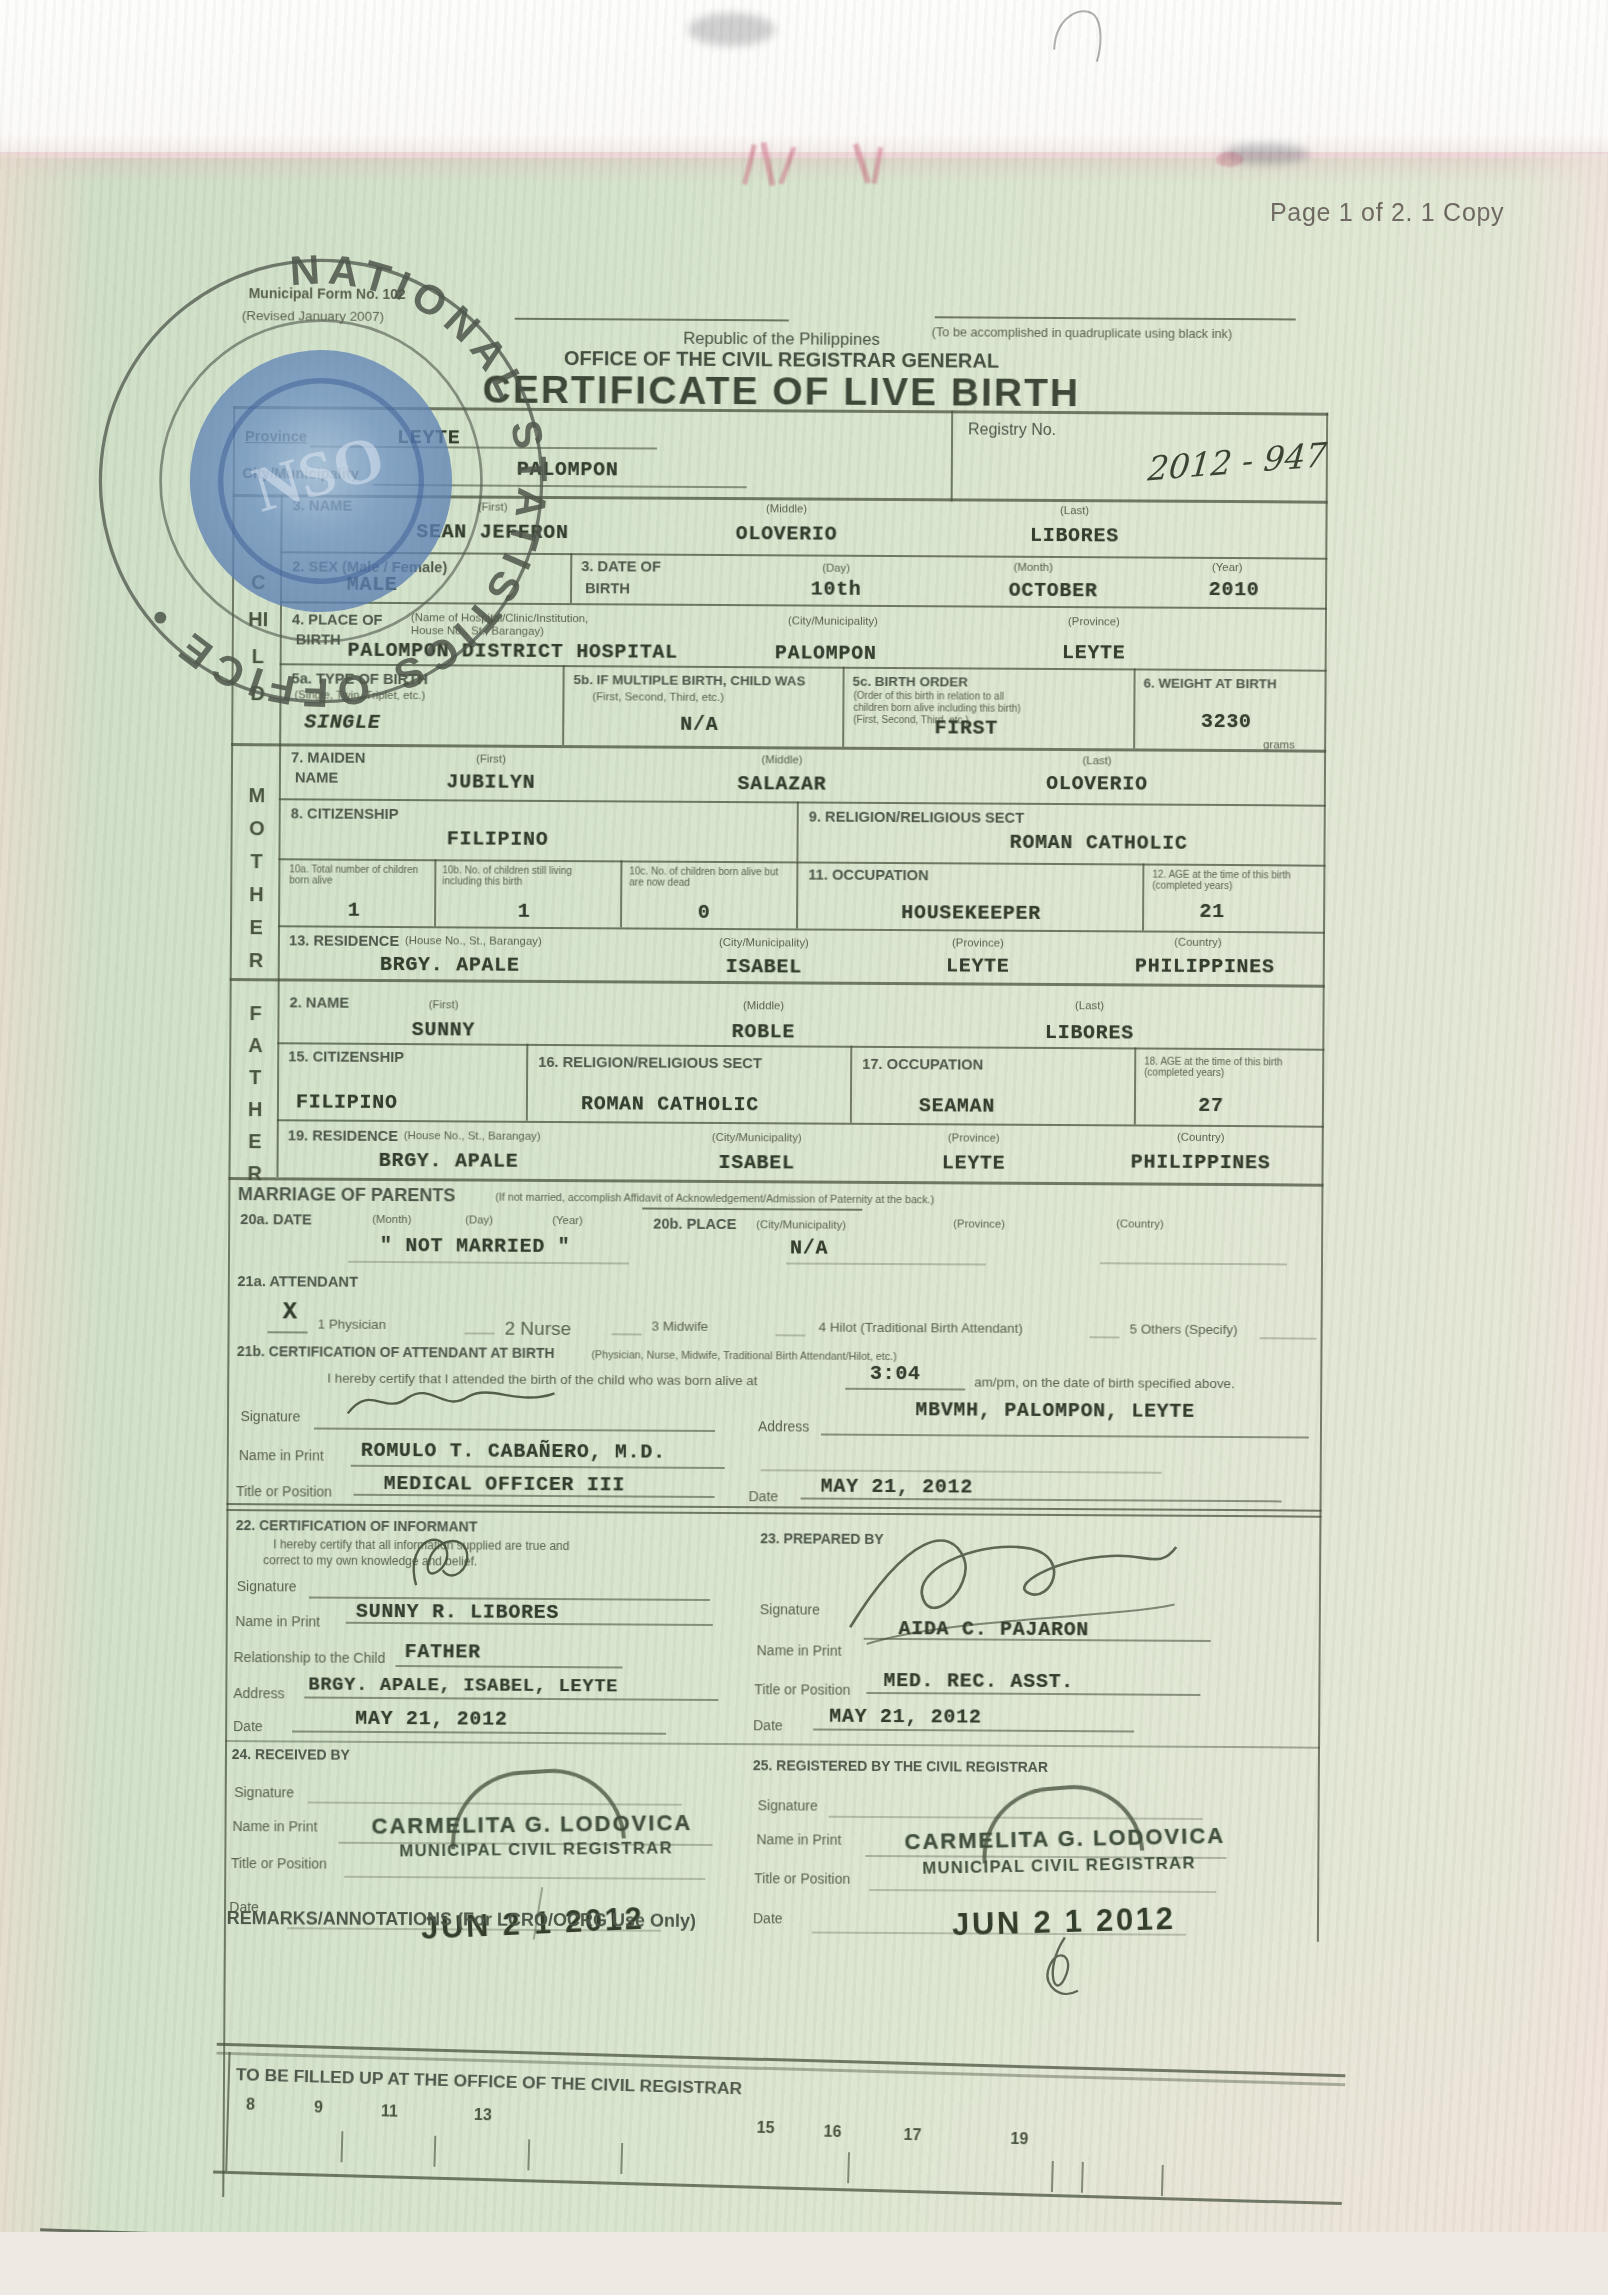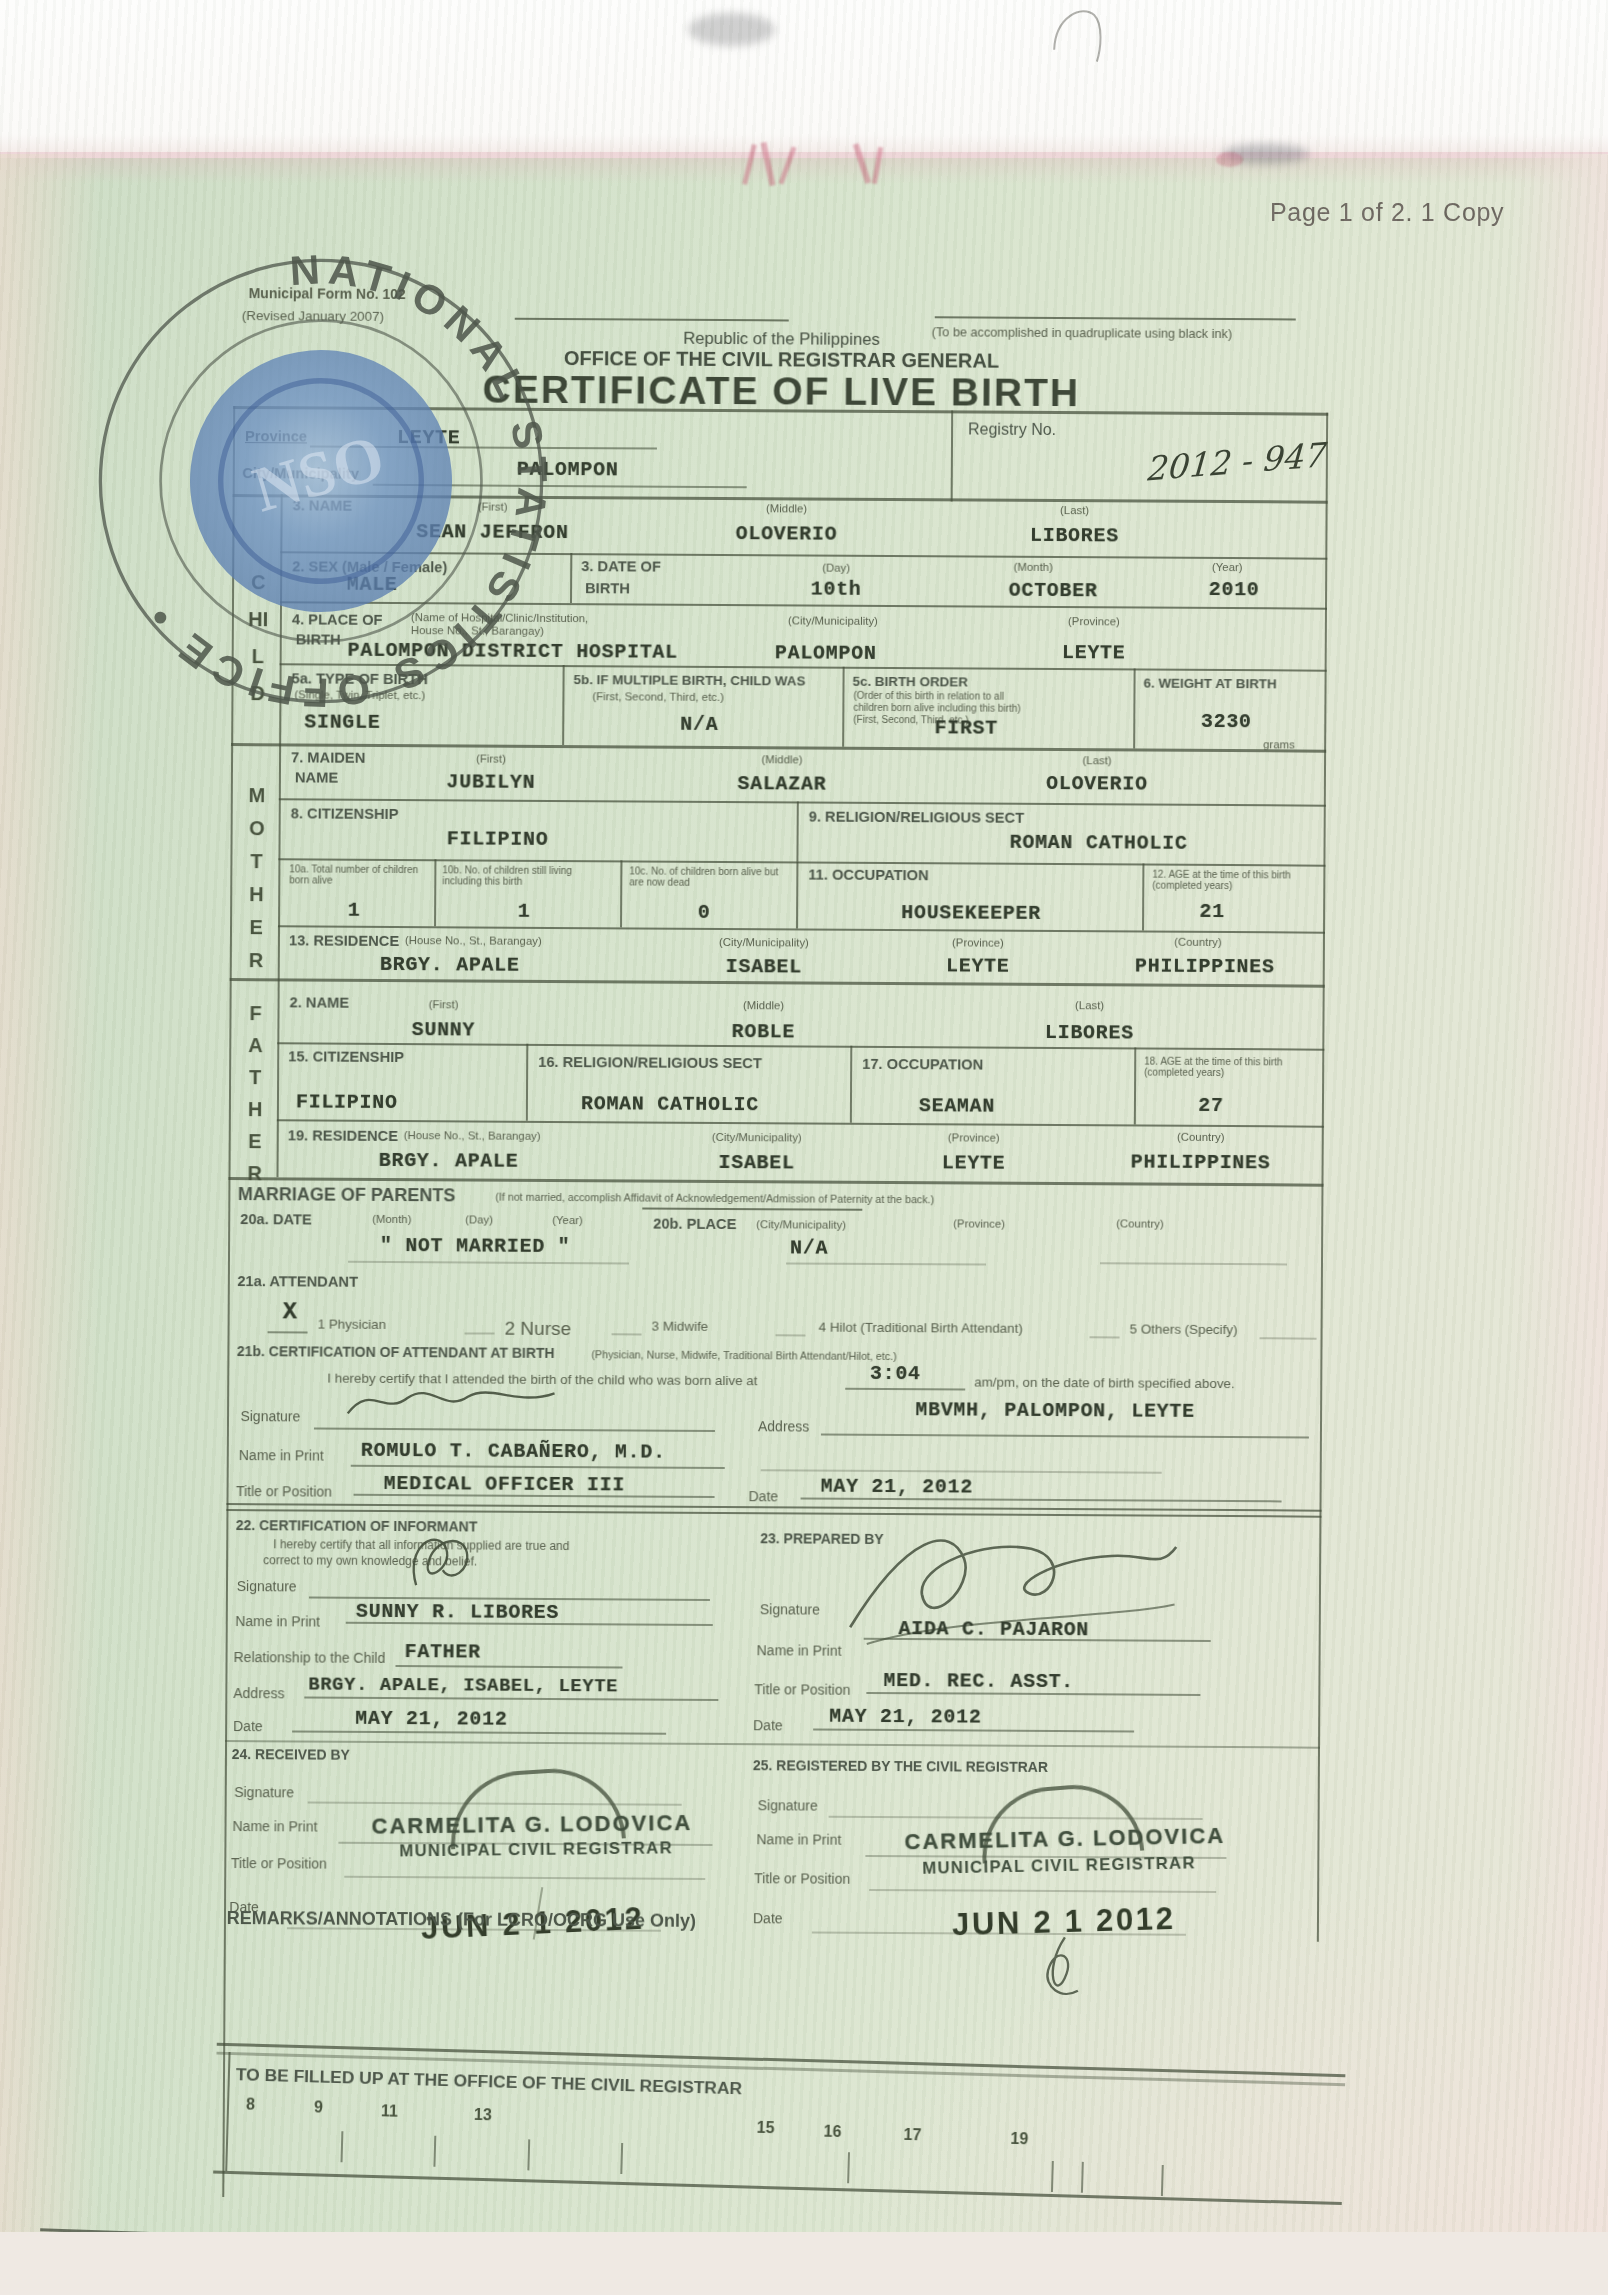--- a/index.html
+++ b/index.html
@@ -152,21 +152,21 @@
     <span class="sub c" style="left:862px;top:333px;">(Province)</span>
     <span class="val c" style="left:281px;top:361px;">PALOMPON DISTRICT HOSPITAL</span>
     <span class="val c" style="left:594px;top:361px;">PALOMPON</span>
     <span class="val c" style="left:862px;top:359px;">LEYTE</span>
 
     <div class="vline" style="left:331px;top:386px;height:80px;"></div>
     <div class="vline" style="left:611px;top:386px;height:80px;"></div>
     <div class="vline" style="left:902px;top:386px;height:80px;"></div>
     <span class="lbl" style="left:60px;top:393px;">5a. TYPE OF BIRTH</span>
     <span class="sub" style="left:63px;top:411px;">(Single, Twin, Triplet, etc.)</span>
-    <span class="val" style="left:73px;top:433px;">SINGLE</span>
+    <span class="val" style="left:73px;top:433px;font-style:italic;">SINGLE</span>
     <span class="lbl" style="left:342px;top:393px;font-size:13.4px;">5b. IF MULTIPLE BIRTH, CHILD WAS</span>
     <span class="sub" style="left:361px;top:411px;">(First, Second, Third, etc.)</span>
     <span class="val c" style="left:468px;top:433px;">N/A</span>
     <span class="lbl" style="left:621px;top:393px;font-size:13.4px;">5c. BIRTH ORDER</span>
     <span class="sub" style="left:622px;top:409px;font-size:10px;">(Order of this birth in relation to all</span>
     <span class="sub" style="left:622px;top:421px;font-size:10px;">children born alive including this birth)</span>
     <span class="sub" style="left:622px;top:433px;font-size:10px;">(First, Second, Third, etc.)</span>
     <span class="val c" style="left:735px;top:435px;">FIRST</span>
     <span class="lbl" style="left:912px;top:393px;font-size:13.4px;">6. WEIGHT AT BIRTH</span>
     <span class="val c" style="left:995px;top:427px;">3230</span>

